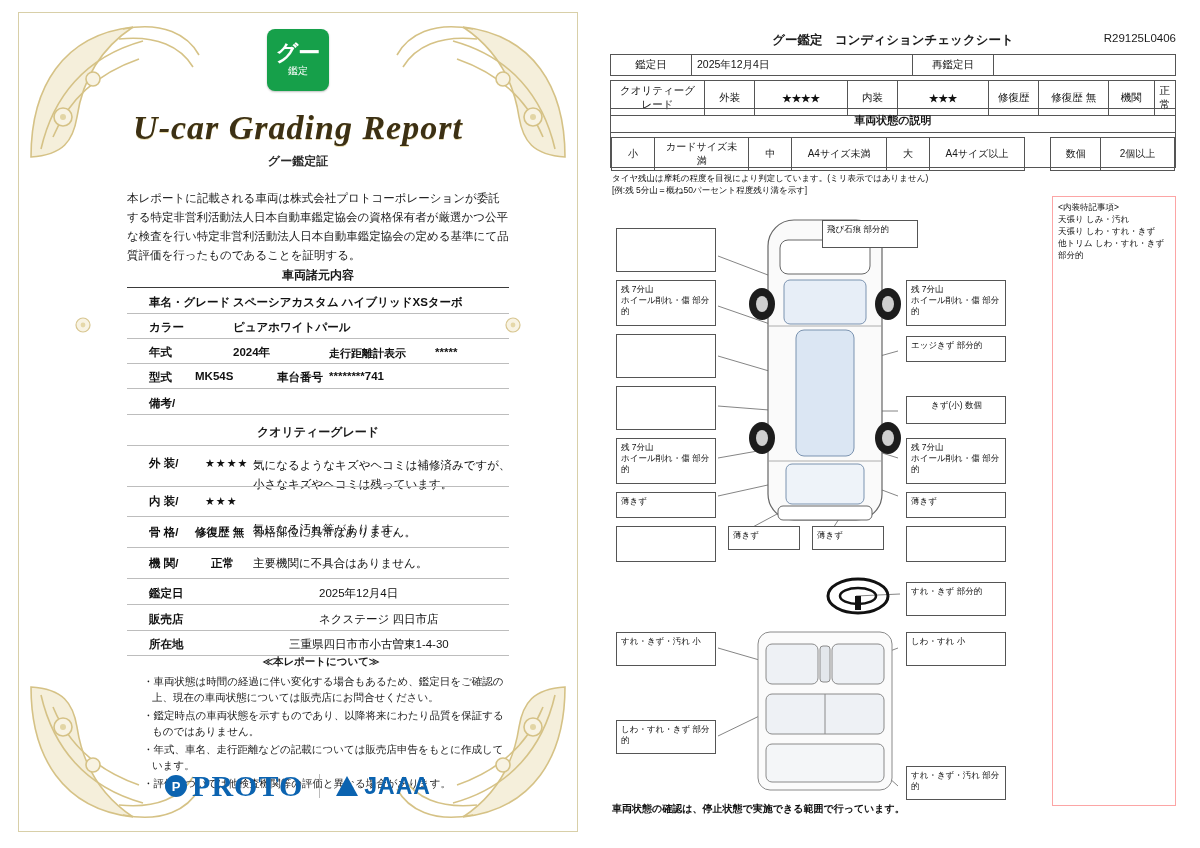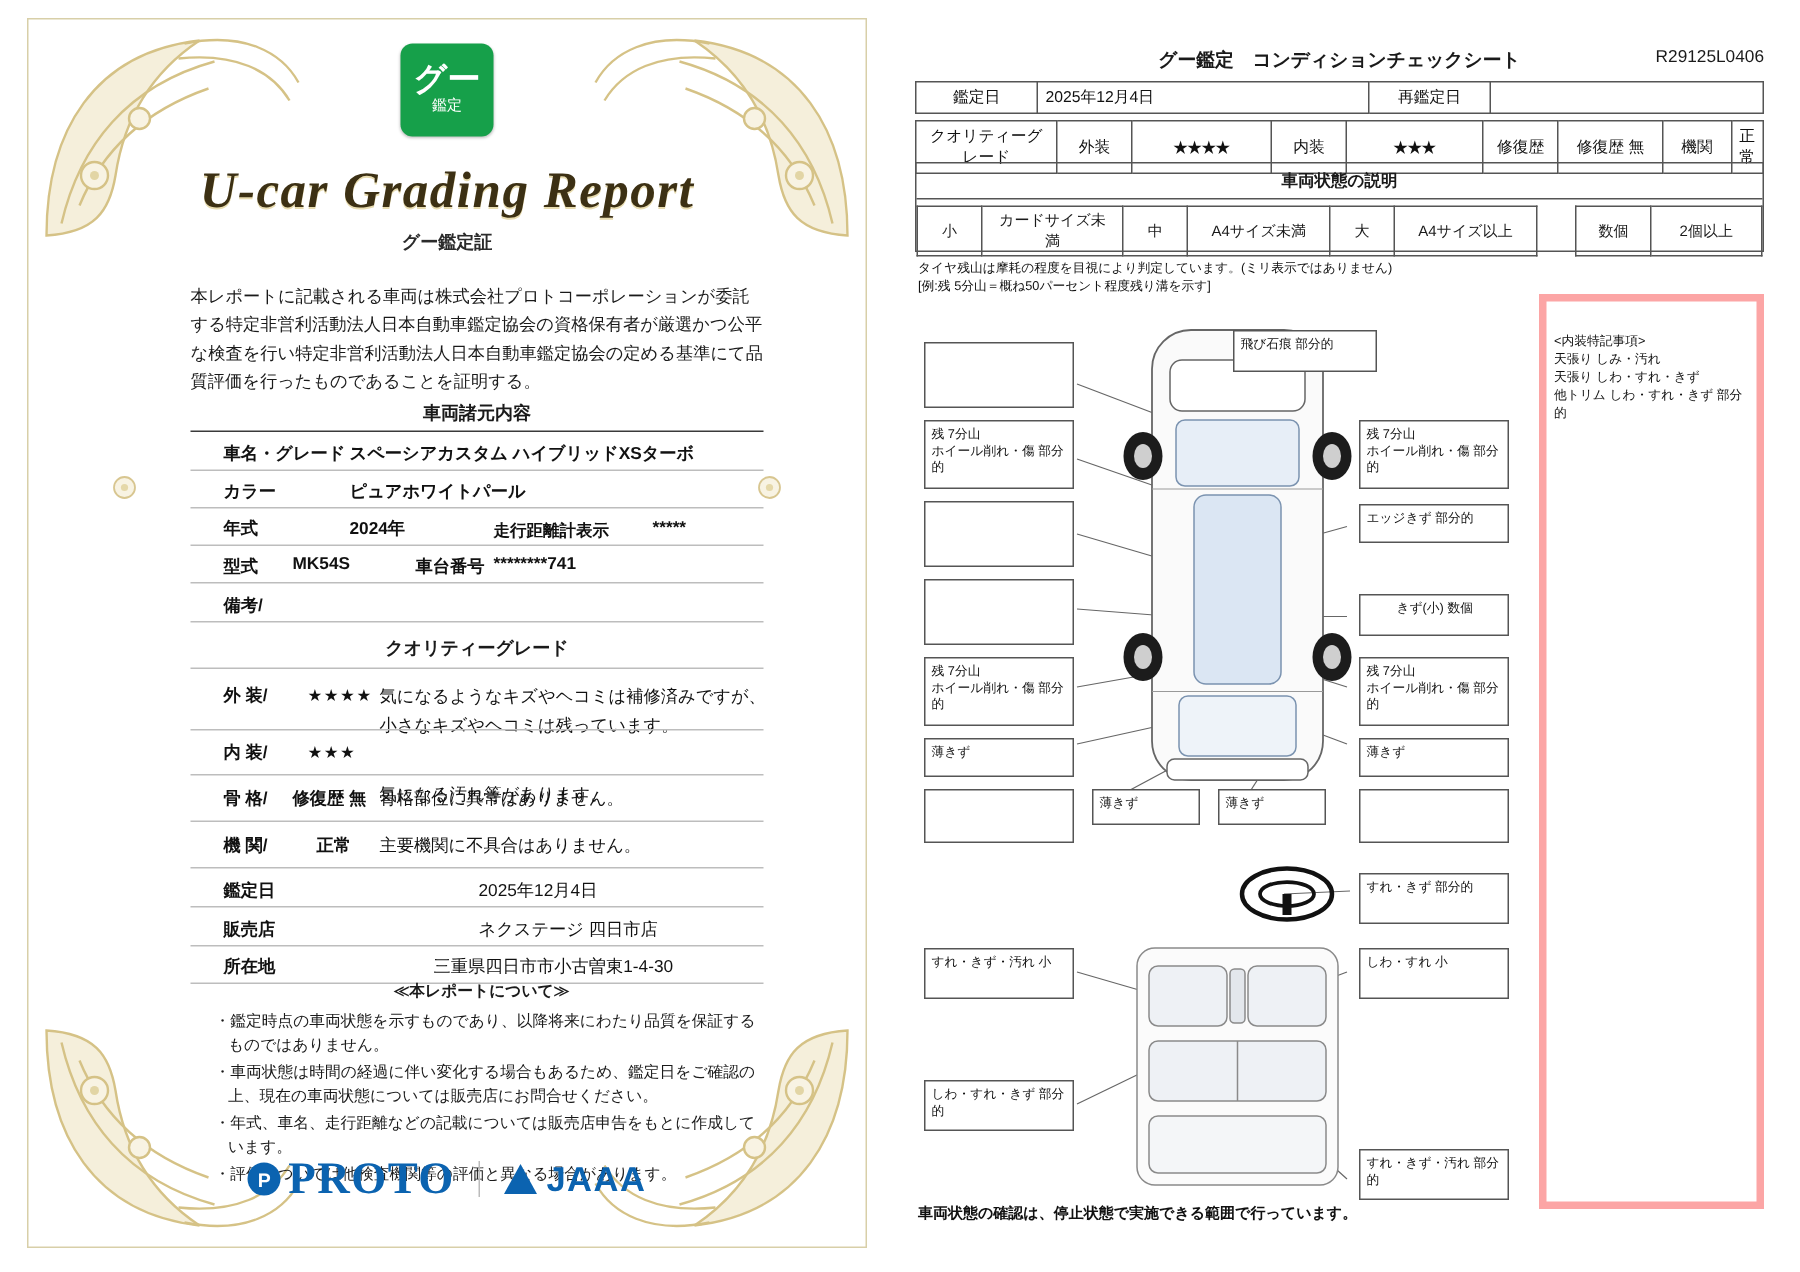--- a/index.html
+++ b/index.html
@@ -126,23 +126,23 @@
   .diagram{
     position:absolute;left:2px;top:176px;width:566px;height:610px;
     border:0;
   }
   .cbox{
     position:absolute;border:1px solid #555;background:#fff;
     font-size:8.5px;line-height:11px;color:#111;padding:3px 4px;box-sizing:border-box;
   }
 
   .interior-note{
-    position:absolute;right:2px;top:176px;width:150px;height:610px;
-    border:5px solid #fca5a5;background:#fff;box-sizing:border-box;
-    font-size:8.5px;line-height:12px;padding:20px 5px;color:#111;
+    position:absolute;right:2px;top:176px;width:124px;height:610px;
+    border:1px solid #fca5a5;background:#fff;box-sizing:border-box;
+    font-size:8.5px;line-height:12px;padding:4px 5px;color:#111;
   }
 
   .footer-note{
     position:absolute;left:4px;bottom:4px;font-size:10px;font-weight:bold;color:#111;
   }
 
   .car-svg{position:absolute;left:130px;top:10px;}
   .wheel-svg{position:absolute;left:215px;top:378px;}
   .seats-svg{position:absolute;left:130px;top:430px;}
 </style>
@@ -282,22 +282,22 @@
       <div class="fld-val" style="left:300px;top:599px;">ネクステージ 四日市店</div>
       <div class="rowline" style="top:617px;"></div>
 
       <div class="fld-label" style="left:130px;top:624px;">所在地</div>
       <div class="fld-val" style="left:270px;top:624px;">三重県四日市市小古曽東1-4-30</div>
       <div class="rowline" style="top:642px;"></div>
 
       <div class="notes">
         <div class="hd">≪本レポートについて≫</div>
         <ul>
+          <li>・車両状態は時間の経過に伴い変化する場合もあるため、鑑定日をご確認の上、現在の車両状態については販売店にお問合せください。</li>
           <li>・鑑定時点の車両状態を示すものであり、以降将来にわたり品質を保証するものではありません。</li>
-          <li>・車両状態は時間の経過に伴い変化する場合もあるため、鑑定日をご確認の上、現在の車両状態については販売店にお問合せください。</li>
           <li>・年式、車名、走行距離などの記載については販売店申告をもとに作成しています。</li>
           <li>・評価については他検査機関等の評価と異なる場合があります。</li>
         </ul>
       </div>
 
       <div class="brandrow">
         <div class="proto">
           <div class="pmark">P</div>
           <div class="ptext">PROTO</div>
         </div>

